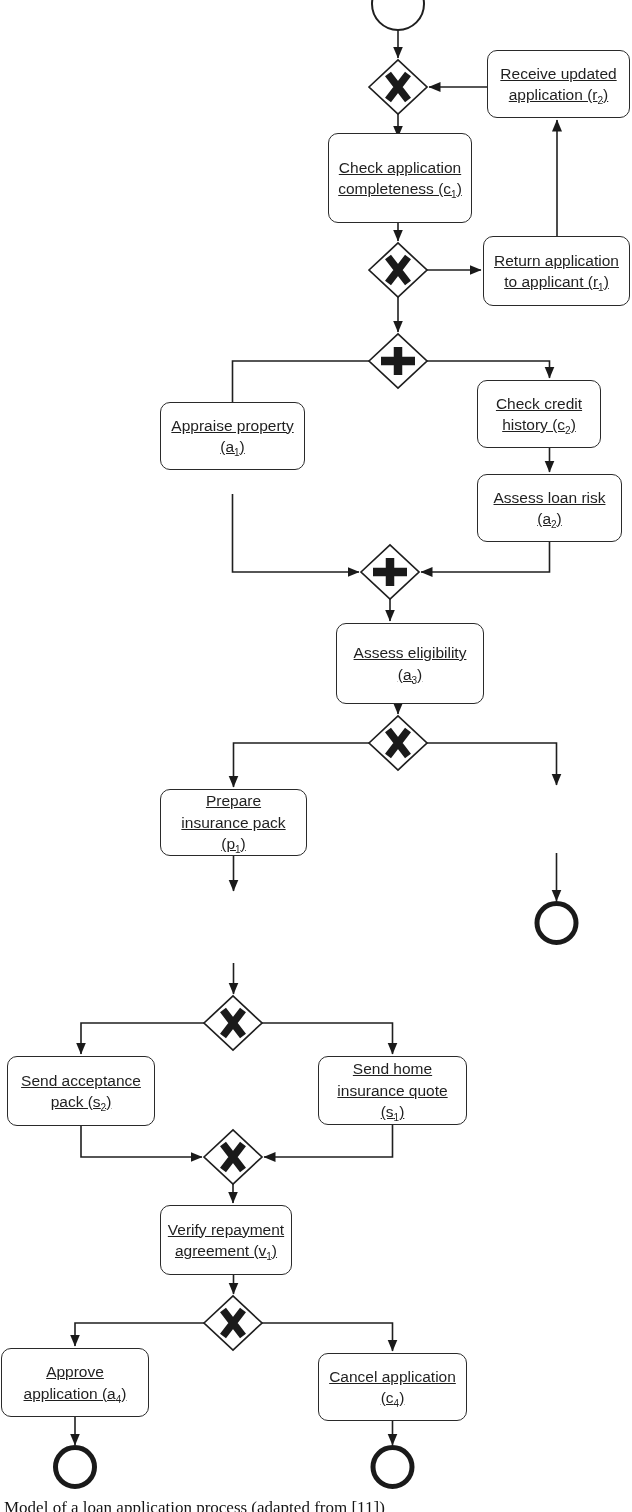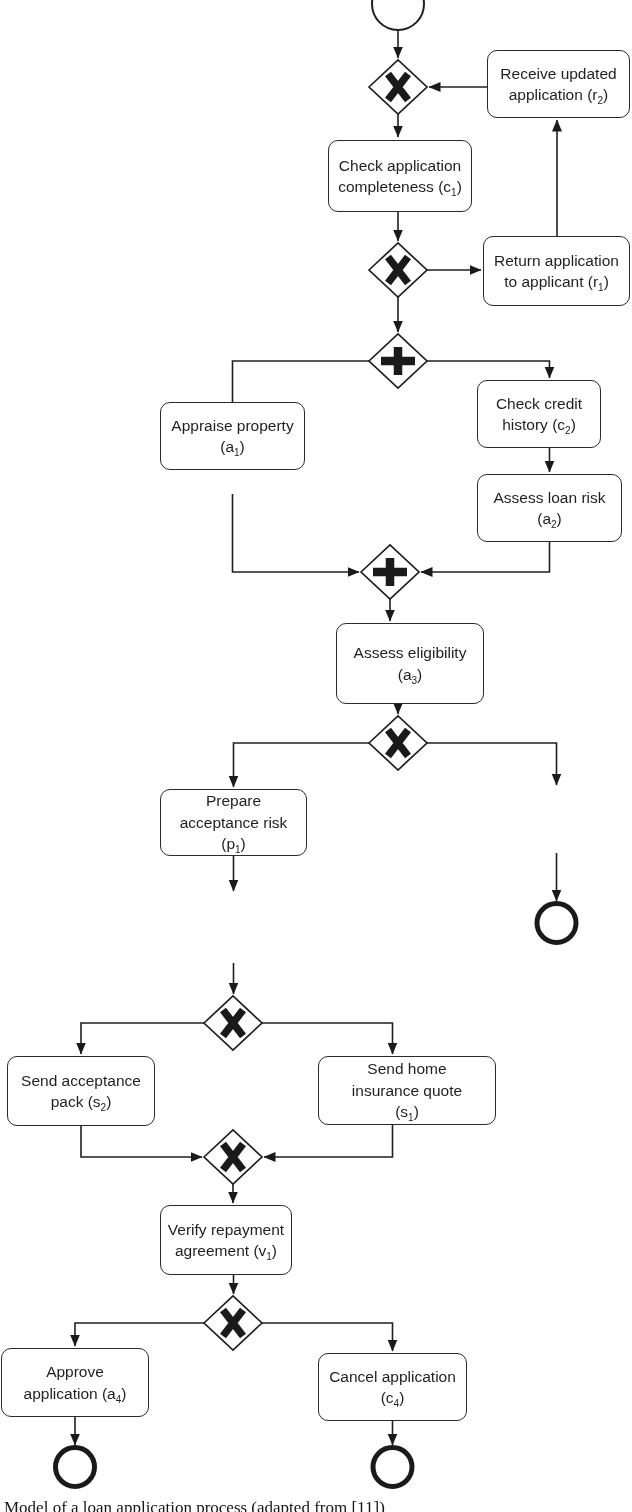--- a/index.html
+++ b/index.html
@@ -13,21 +13,21 @@
   .sym-x{stroke:#1a1a1a;stroke-width:7.5;fill:none;stroke-linecap:butt;}
   .sym-plus{stroke:#1a1a1a;stroke-width:8.5;fill:none;stroke-linecap:butt;}
   .start-ev{fill:#ffffff;stroke:#1f1f1f;stroke-width:2;}
   .end-ev{fill:#ffffff;stroke:#1a1a1a;stroke-width:5;}
   .task{
     position:absolute;box-sizing:border-box;
     background:#ffffff;border:1.8px solid #2a2a2a;border-radius:10px;
     display:flex;flex-direction:column;align-items:center;justify-content:center;
     font-size:15.5px;line-height:21.5px;text-align:center;z-index:2;
   }
-  .task div{white-space:nowrap;}
+  .task div{white-space:nowrap;text-decoration:underline;}
   .task sub{font-size:10px;line-height:0;}
   .caption{
     position:absolute;left:4px;top:1498px;width:620px;
     font-family:"Liberation Serif","DejaVu Serif",serif;
     font-size:17px;line-height:20px;color:#151515;white-space:nowrap;
   }
 </style>
 </head>
 <body>
 
@@ -108,21 +108,21 @@
     <g>
       <polygon class="gw" points="204,1323 233,1296 262,1323 233,1350"></polygon>
       <path class="sym-x" d="M223 1310 L243 1336 M243 1310 L223 1336"></path>
     </g>
   </svg>
 
   <div class="task" style="left:487px;top:50px;width:143px;height:68px">
       <div>Receive updated</div>
       <div>application (r<sub>2</sub>)</div>
     </div>
-  <div class="task" style="left:328px;top:140px;width:144px;height:72px">
+  <div class="task" style="left:328px;top:133px;width:144px;height:90px">
       <div>Check application</div>
       <div>completeness (c<sub>1</sub>)</div>
     </div>
   <div class="task" style="left:483px;top:236px;width:147px;height:70px">
       <div>Return application</div>
       <div>to applicant (r<sub>1</sub>)</div>
     </div>
   <div class="task" style="left:160px;top:402px;width:145px;height:68px">
       <div>Appraise property</div>
       <div>(a<sub>1</sub>)</div>
@@ -134,28 +134,28 @@
   <div class="task" style="left:477px;top:474px;width:145px;height:68px">
       <div>Assess loan risk</div>
       <div>(a<sub>2</sub>)</div>
     </div>
   <div class="task" style="left:336px;top:623px;width:148px;height:81px">
       <div>Assess eligibility</div>
       <div>(a<sub>3</sub>)</div>
     </div>
   <div class="task" style="left:160px;top:789px;width:147px;height:67px">
       <div>Prepare</div>
-      <div>acceptance risk</div>
+      <div>insurance pack</div>
       <div>(p<sub>1</sub>)</div>
     </div>
   <div class="task" style="left:7px;top:1056px;width:148px;height:70px">
       <div>Send acceptance</div>
       <div>pack (s<sub>2</sub>)</div>
     </div>
-  <div class="task" style="left:318px;top:1056px;width:178px;height:69px">
+  <div class="task" style="left:318px;top:1056px;width:149px;height:69px">
       <div>Send home</div>
       <div>insurance quote</div>
       <div>(s<sub>1</sub>)</div>
     </div>
   <div class="task" style="left:160px;top:1205px;width:132px;height:70px">
       <div>Verify repayment</div>
       <div>agreement (v<sub>1</sub>)</div>
     </div>
   <div class="task" style="left:1px;top:1348px;width:148px;height:69px">
       <div>Approve</div>

